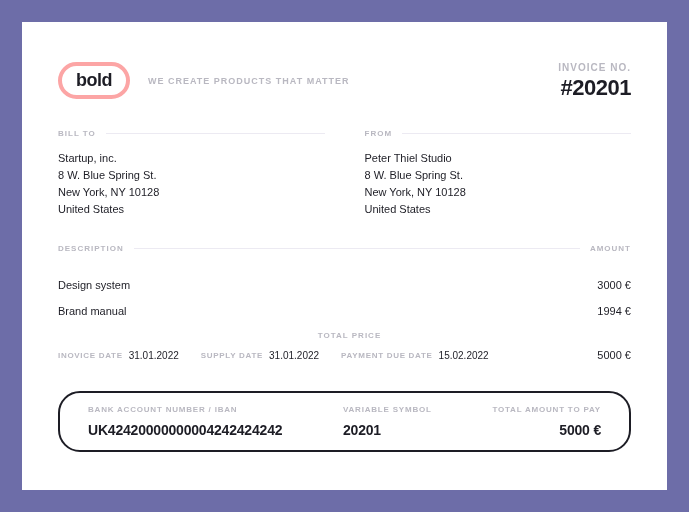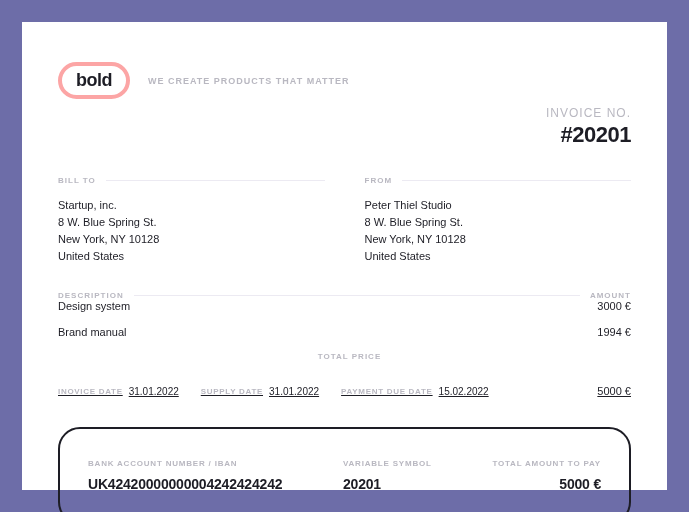--- a/index.html
+++ b/index.html
@@ -34,26 +34,25 @@
     letter-spacing: -0.5px;
   }
   .tagline {
     font-size: 9px;
     letter-spacing: 1px;
     color: #b9b8c1;
     font-weight: 600;
   }
   .inv-no-group { text-align: right; }
   .inv-no-label {
-    font-size: 12px;
-    letter-spacing: 1px;
-    color: #b9b8c1;
-    font-weight: 400;
+    font-size: 10px;
+    letter-spacing: 1px;
+    color: #b9b8c1;
+    font-weight: 700;
     margin-bottom: 2px;
-    margin-top: 44px;
   }
   .inv-no-value {
     font-size: 22px;
     font-weight: 800;
     letter-spacing: -0.5px;
   }
   .parties {
     display: flex;
     gap: 40px;
     margin-bottom: 26px;
@@ -74,59 +73,58 @@
   }
   .hr-fill { flex: 1; height: 1px; background: #eceaf2; }
   .party-line {
     font-size: 11px;
     line-height: 1.55;
     color: #1d1d25;
   }
   .items-header {
     display: flex;
     align-items: center;
-    margin-bottom: 0;
+    margin-bottom: 26px;
   }
   .items-header .hr-fill { margin: 0 10px; }
   .amount-label {
     font-size: 8px;
     letter-spacing: 1px;
     color: #b9b8c1;
     font-weight: 600;
   }
   .item-row {
     display: flex;
     justify-content: space-between;
     font-size: 11px;
     margin-bottom: 14px;
     gap: 24px;
   }
   .dates-row {
     display: flex;
     align-items: center;
     font-size: 9px;
-    margin-top: 24px;
-    text-decoration: underline;
+    margin-top: 9px;
   }
   .date-group { display: flex; align-items: center; gap: 6px; margin-right: 22px; }
   .date-label {
     font-size: 8px;
     letter-spacing: 0.7px;
     color: #b9b8c1;
     font-weight: 600;
   }
   .date-value { font-size: 10px; color: #1d1d25; }
   .dates-total {
     margin-left: auto;
     font-size: 11px;
   }
   .summary-box {
     border: 2.5px solid #1d1d25;
     border-radius: 22px;
-    padding: 30px 28px;
+    padding: 12px 28px;
     display: flex;
     justify-content: space-between;
     margin-top: 30px;
   }
   .summary-col { display: flex; flex-direction: column; gap: 8px; }
   .summary-col.right { text-align: right; }
   .summary-label {
     font-size: 8px;
     letter-spacing: 0.8px;
     color: #b9b8c1;

